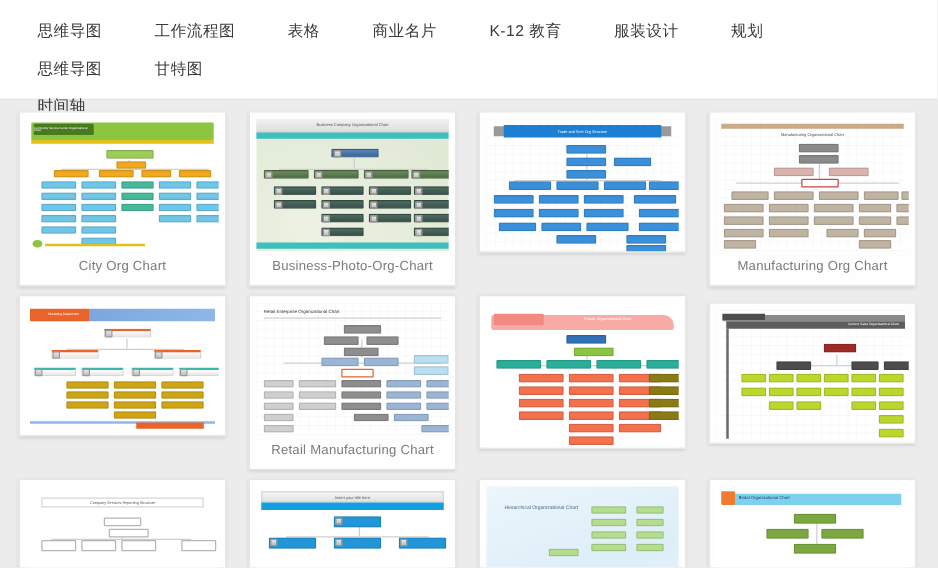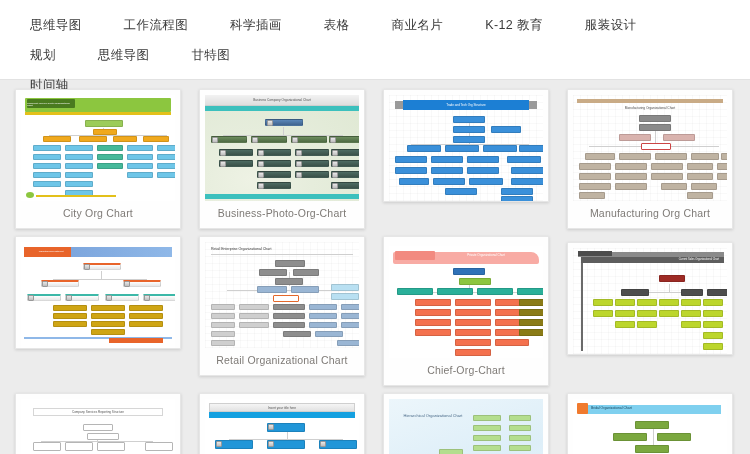--- a/index.html
+++ b/index.html
@@ -135,21 +135,20 @@
     background: linear-gradient(160deg,#ecf6fb 0%, #ddeef8 60%, #e9f4fa 100%);
   }
 </style>
 </head>
 <body>
 
 <div class="header">
   <div class="nav-row">
     <div class="nav-item">思维导图</div>
     <div class="nav-item">工作流程图</div>
-    <div class="nav-item">科学插画</div>
     <div class="nav-item">表格</div>
     <div class="nav-item">商业名片</div>
     <div class="nav-item">K-12 教育</div>
     <div class="nav-item">服装设计</div>
     <div class="nav-item">规划</div>
     <div class="nav-item">思维导图</div>
     <div class="nav-item">甘特图</div>
     <div class="nav-item break-before"></div>
     <div class="nav-item">时间轴</div>
   </div>
@@ -388,21 +387,21 @@
         <div class="node sm" style="left:34px;top:80px;width:30px;background:#cfcfcf;color:#444;"></div>
         <div class="node sm" style="left:68px;top:80px;width:32px;background:#8e8e8e;"></div>
         <div class="node sm" style="left:104px;top:80px;width:28px;background:#9ab6d4;color:#333;"></div>
         <div class="node sm" style="left:136px;top:80px;width:24px;background:#9ab6d4;color:#333;"></div>
         <div class="node sm" style="left:6px;top:89px;width:24px;background:#cfcfcf;color:#444;"></div>
         <div class="node sm" style="left:78px;top:89px;width:28px;background:#8e8e8e;"></div>
         <div class="node sm" style="left:110px;top:89px;width:28px;background:#9ab6d4;color:#333;"></div>
         <div class="node sm" style="left:6px;top:98px;width:24px;background:#cfcfcf;color:#444;"></div>
         <div class="node sm" style="left:132px;top:98px;width:28px;background:#9ab6d4;color:#333;"></div>
       </div>
-      <div class="card-label">Retail Organizational Chart</div>
+      <div class="card-label">Retail Manufacturing Chart</div>
     </div>
 
     <div class="card tall">
       <div class="thumb h-tall">
         <div class="bg-plain"></div>
         <div style="position:absolute;left:4px;right:4px;top:6px;height:12px;background:#f8aba4;border-radius:2px 8px 2px 2px;"></div>
         <div style="position:absolute;left:6px;top:5px;width:40px;height:9px;background:#f28a80;border-radius:1px;"></div>
         <div style="position:absolute;left:50px;top:7px;right:10px;font-size:3px;color:#fff;text-align:center;overflow:hidden;">Private Organizational Chart</div>
         <div class="link vlink" style="left:80px;top:32px;height:14px;"></div>
         <div class="link hlink" style="left:22px;top:46px;width:120px;"></div>
@@ -425,21 +424,20 @@
         <div class="node" style="left:106px;top:53px;width:34px;background:#f4714e;"></div>
         <div class="node" style="left:106px;top:63px;width:34px;background:#f4714e;"></div>
         <div class="node" style="left:106px;top:73px;width:34px;background:#f4714e;"></div>
         <div class="node" style="left:106px;top:83px;width:34px;background:#f4714e;"></div>
         <div class="node" style="left:106px;top:93px;width:34px;background:#f4714e;"></div>
         <div class="node" style="left:130px;top:53px;width:28px;background:#8a7b16;"></div>
         <div class="node" style="left:130px;top:63px;width:28px;background:#8a7b16;"></div>
         <div class="node" style="left:130px;top:73px;width:28px;background:#8a7b16;"></div>
         <div class="node" style="left:130px;top:83px;width:28px;background:#8a7b16;"></div>
       </div>
-      <div class="card-label">Chief-Org-Chart</div>
     </div>
 
     <div class="card shift">
       <div class="thumb">
         <div class="bg-grid"></div>
         <div style="position:absolute;left:5px;right:3px;top:4px;height:5px;background:#8a8a8a;"></div>
         <div style="position:absolute;left:5px;top:3px;width:34px;height:5px;background:#4d4d4d;"></div>
         <div style="position:absolute;left:8px;right:3px;top:9px;height:6px;background:#5d5d5d;"></div>
         <div style="position:absolute;right:8px;top:10px;font-size:2.6px;color:#fff;">Current Sales Organizational Chart</div>
         <div style="position:absolute;left:8px;top:15px;width:1.5px;bottom:3px;background:#6a6a6a;"></div>

